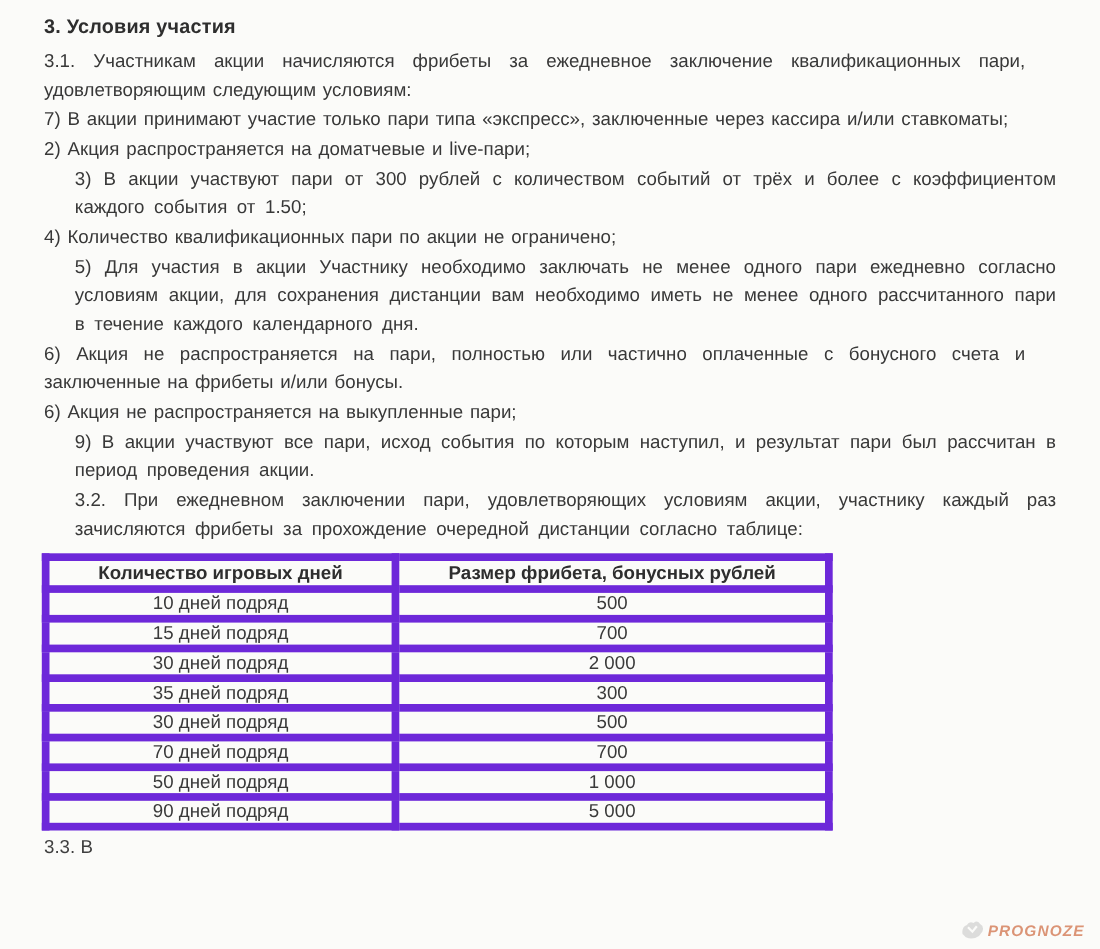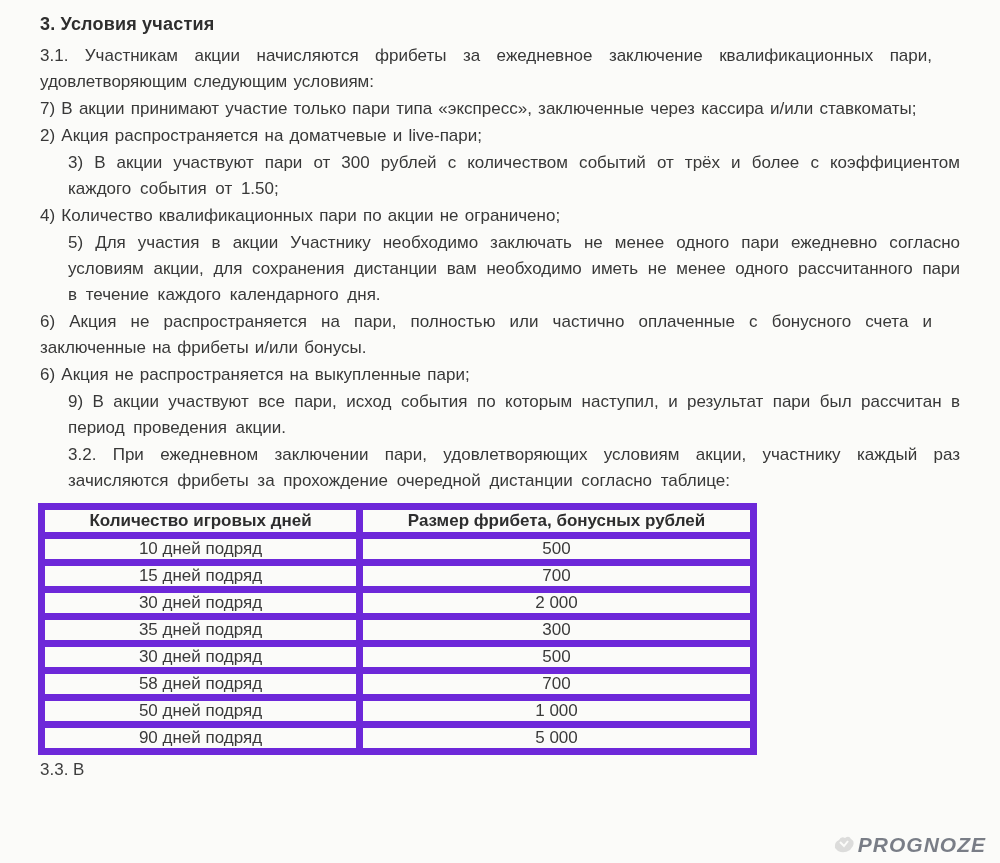--- a/index.html
+++ b/index.html
@@ -69,25 +69,25 @@
     position: absolute;
     right: 14px;
     bottom: 6px;
     display: flex;
     align-items: center;
     gap: 2px;
     opacity: 0.55;
     pointer-events: none;
   }
   .watermark-text {
-    font-size: 21px;
+    font-size: 14px;
     font-weight: bold;
     font-style: italic;
     letter-spacing: 1px;
-    color: #0f172a;
+    color: #c2410c;
     text-transform: uppercase;
   }
 </style>
 </head>
 <body>
 
 <div class="page">
 
   <h1 class="doc-heading">3. Условия участия</h1>
 
@@ -128,21 +128,21 @@
       </tr>
       <tr>
         <td>35 дней подряд</td>
         <td>300</td>
       </tr>
       <tr>
         <td>30 дней подряд</td>
         <td>500</td>
       </tr>
       <tr>
-        <td>58 дней подряд</td>
+        <td>70 дней подряд</td>
         <td>700</td>
       </tr>
       <tr>
         <td>50 дней подряд</td>
         <td>1 000</td>
       </tr>
       <tr>
         <td>90 дней подряд</td>
         <td>5 000</td>
       </tr>

